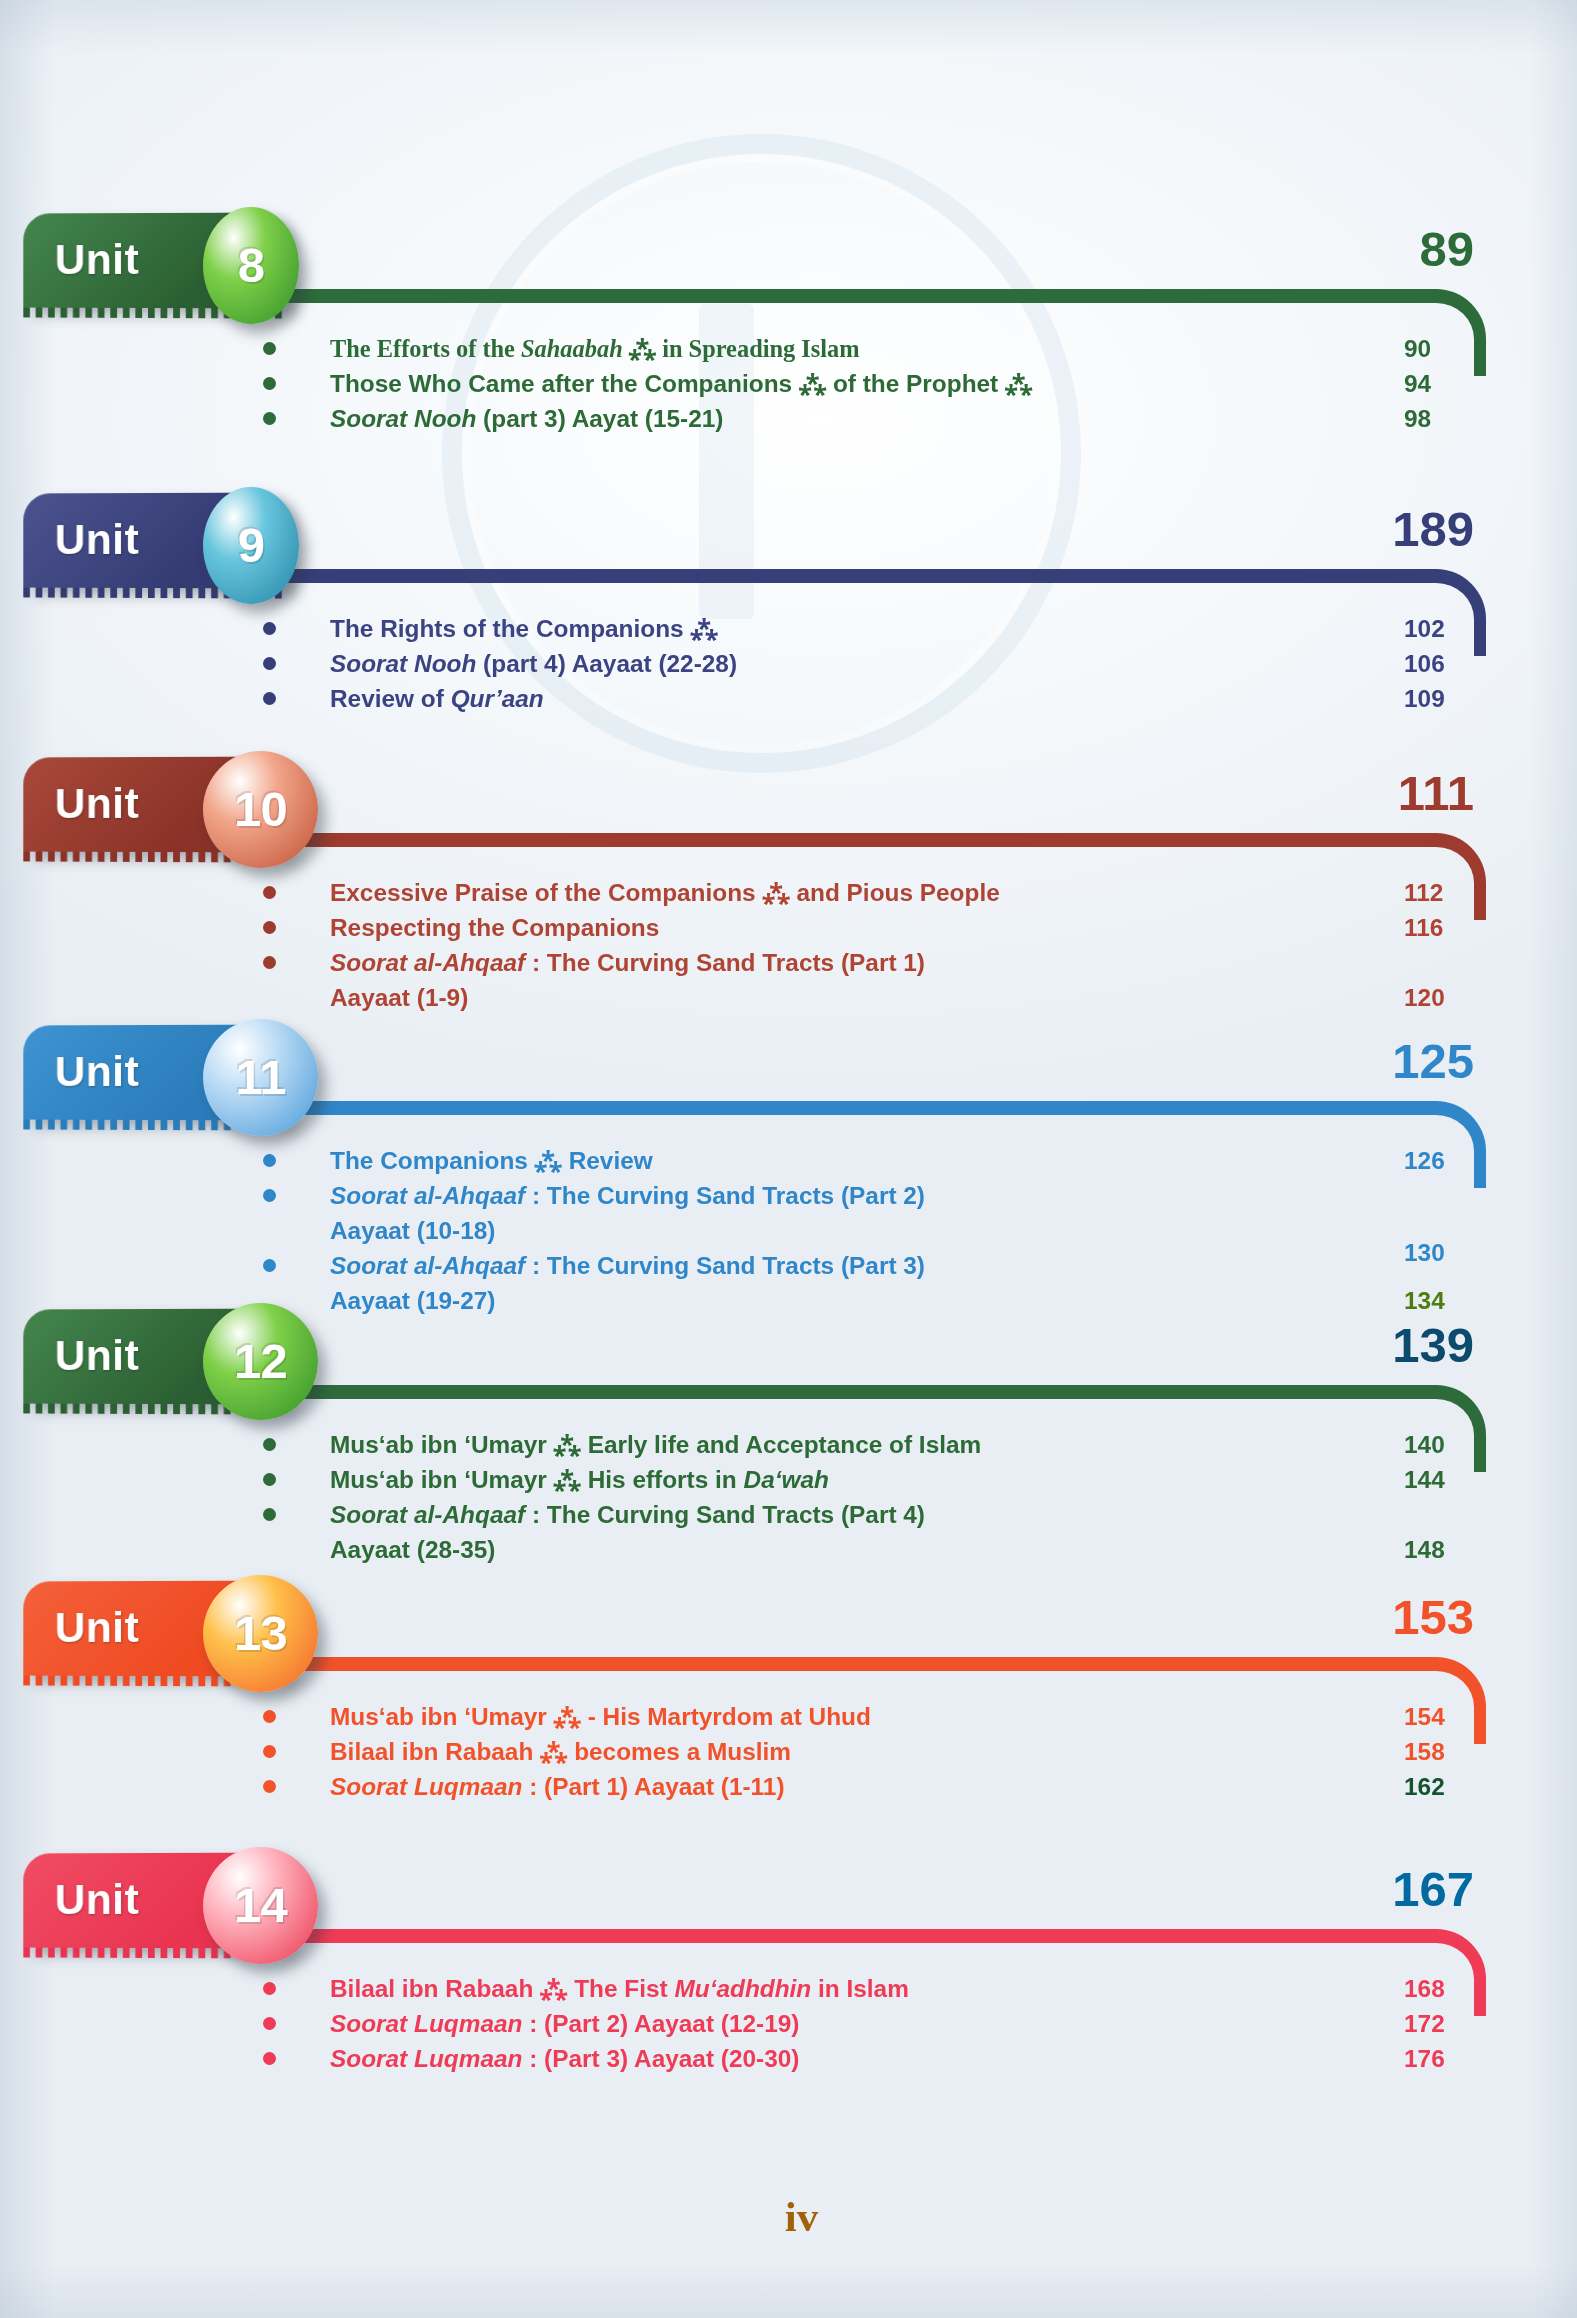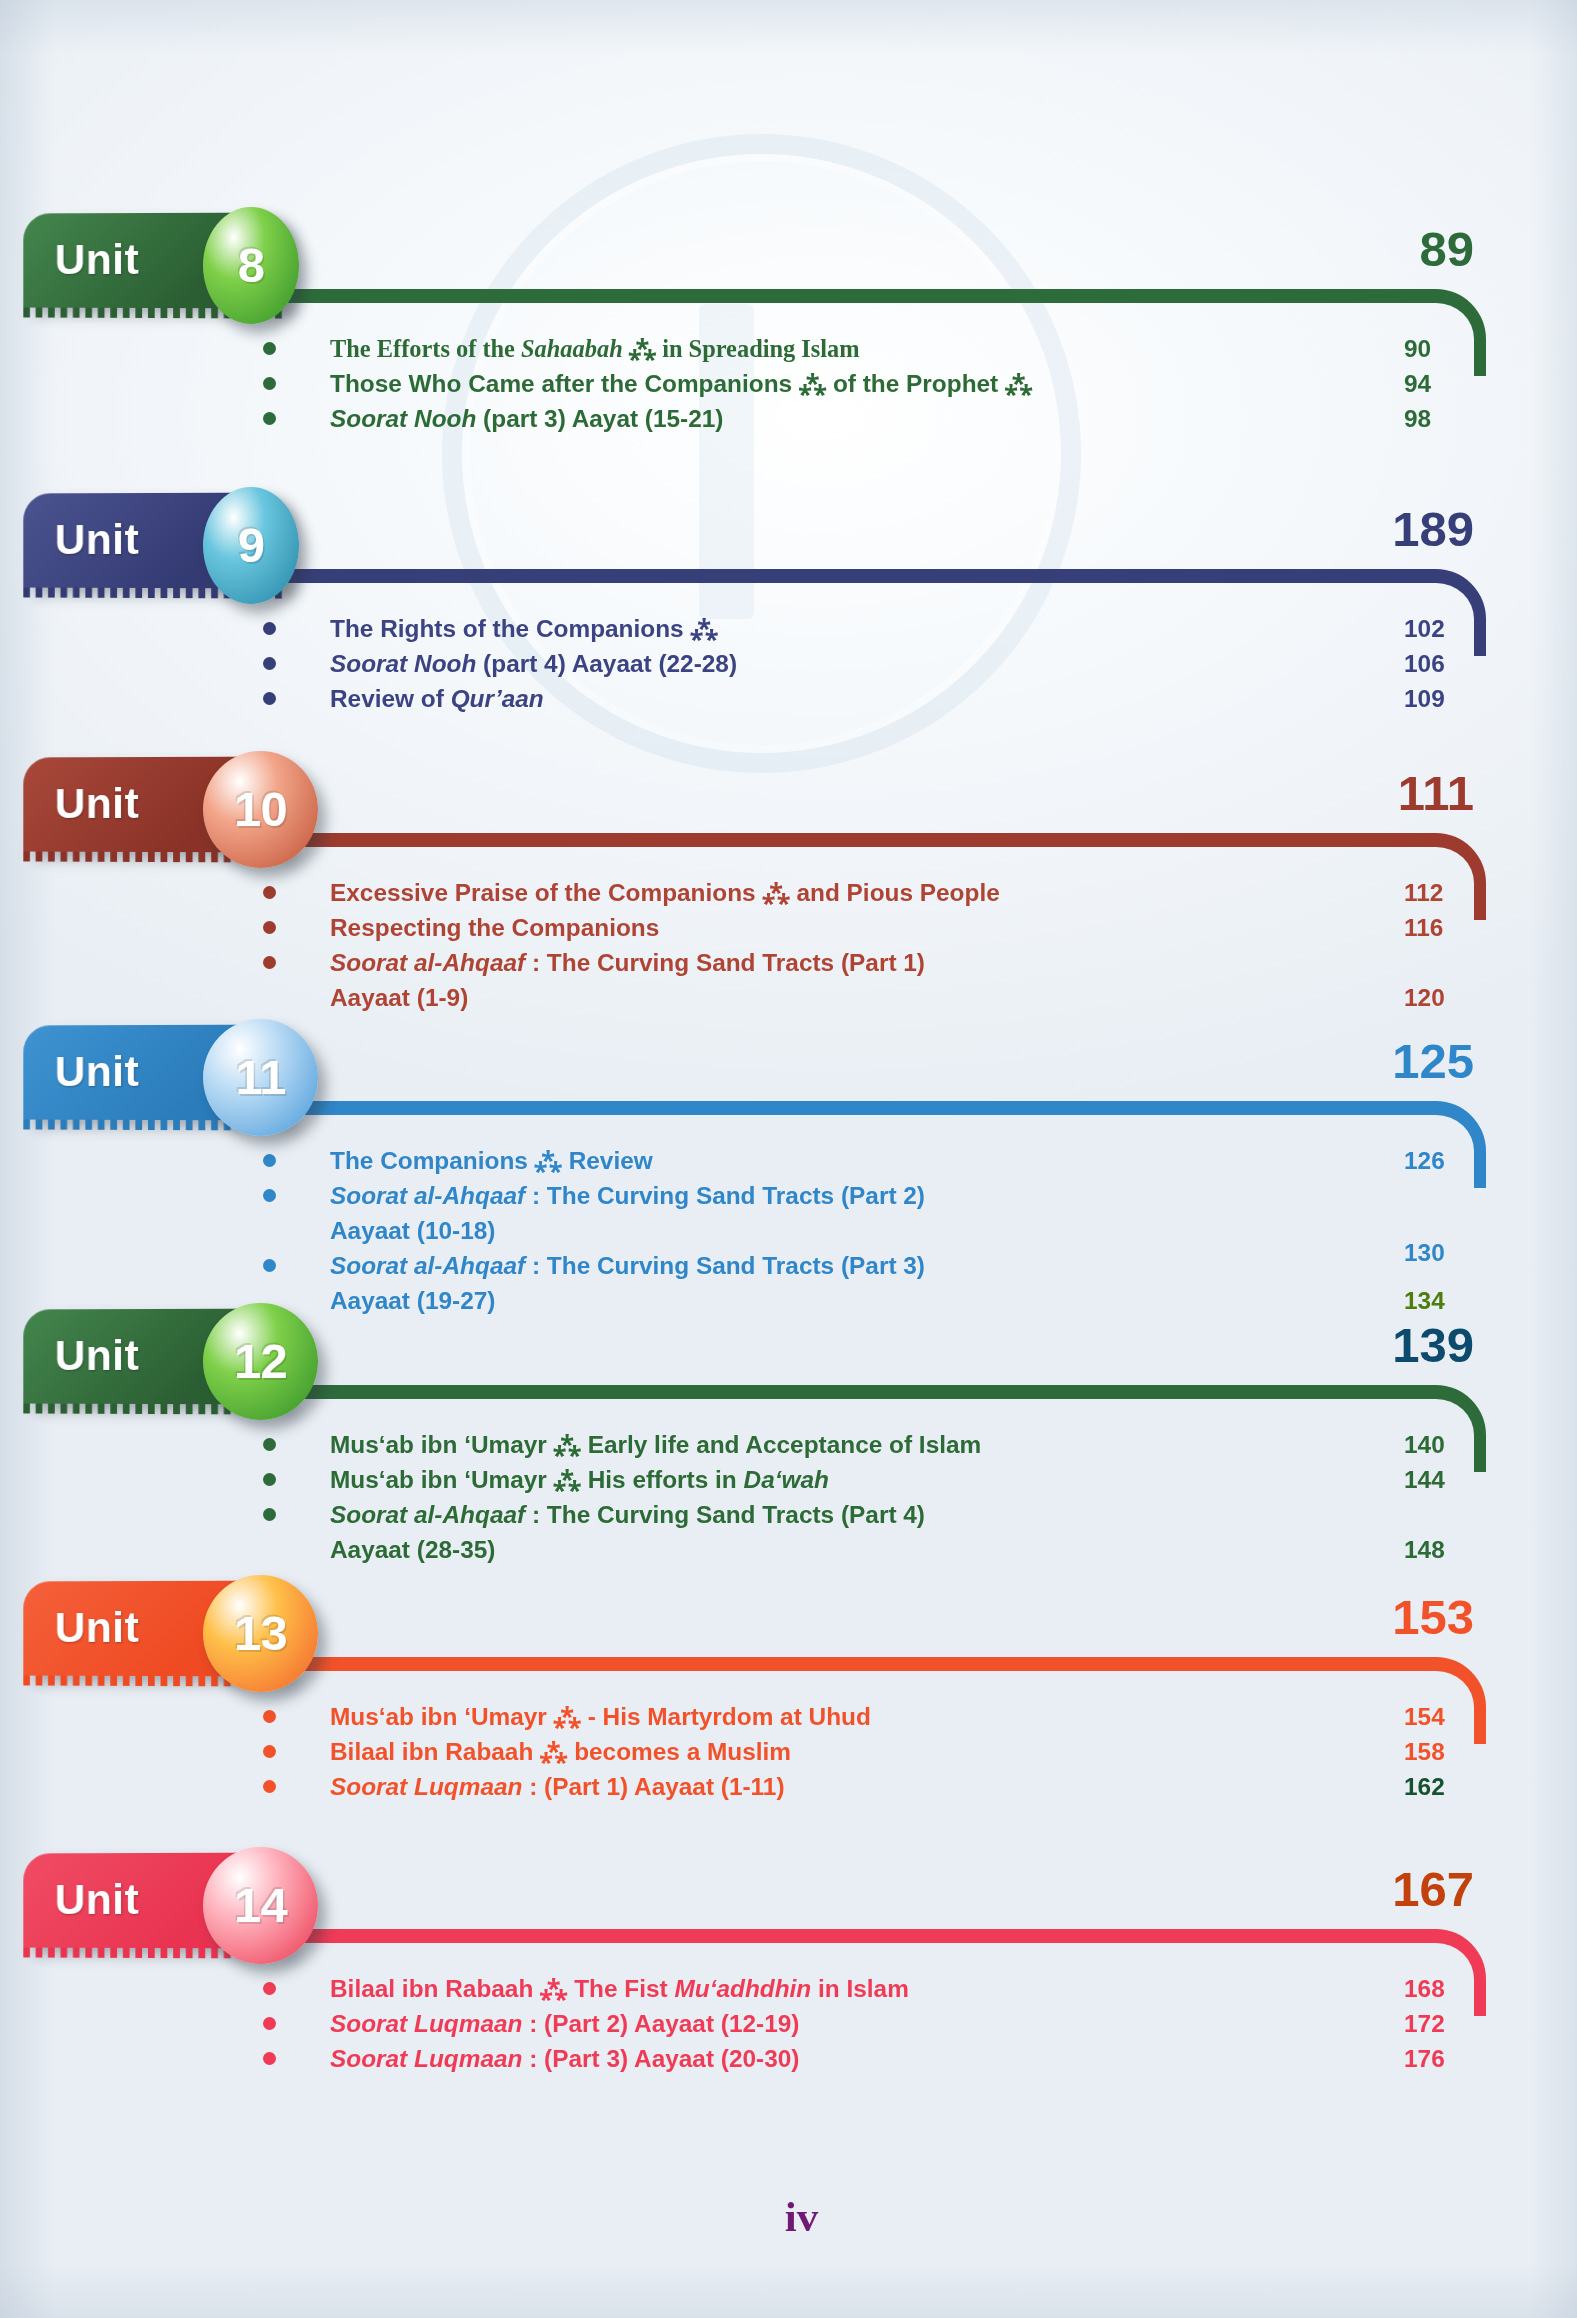--- a/index.html
+++ b/index.html
@@ -126,21 +126,21 @@
     position:absolute; right:110px; top:0;
     font-size:24.4px; font-weight:bold; line-height:35px;
     width:63px; text-align:left;
   }
   .it{font-style:italic;}
 
   #folio{
     position:absolute; left:0; right:0; top:2192px;
     text-align:center;
     font-family:"Liberation Serif", serif;
-    font-size:43px; font-weight:bold; color:#701a75;padding-left:26px;
+    font-size:43px; font-weight:bold; color:#a16207;padding-left:26px;
   }
 </style>
 </head>
 <body>
 
 <div id="paper"></div>
 <div id="watermark"></div>
 <div id="vignette"></div>
 
 <div id="page">
@@ -360,21 +360,21 @@
           <div class="tab-label">Unit</div>
           <div class="serration" style="background-image: repeating-linear-gradient(90deg, rgb(233, 51, 80) 0px, rgb(233, 51, 80) 7px, rgba(255, 255, 255, 0) 7px, rgba(255, 255, 255, 0) 12.6px);"></div>
         </div>
         <div class="rule">
           <div class="bar" style="background: rgb(239, 59, 86);"></div>
           <div class="hook" style="border-color: rgb(239, 59, 86);"></div>
         </div>
         <div class="badge w2" style="background: radial-gradient(at 32% 26%, rgb(255, 255, 255) 0%, rgb(255, 179, 190) 34%, rgb(238, 74, 96) 88%);">
           <span>14</span>
         </div>
-        <div class="unit-page" style="color: #c2410c;">167</div>
+        <div class="unit-page" style="color: #0369a1;">167</div>
       </div>
       <div class="items">
         <div class="row">
           <div class="dot" style="background: rgb(239, 59, 86);"></div>
           <div class="txt" style="color: rgb(239, 59, 86);"><span>Bilaal ibn Rabaah ⁂ The Fist </span><span class="it">Mu‘adhdhin</span><span> in Islam</span></div>
           <div class="pg" style="color: rgb(239, 59, 86);">168</div>
         </div>
         <div class="row">
           <div class="dot" style="background: rgb(239, 59, 86);"></div>
           <div class="txt" style="color: rgb(239, 59, 86);"><span class="it">Soorat Luqmaan</span><span> : (Part 2) Aayaat (12-19)</span></div>

